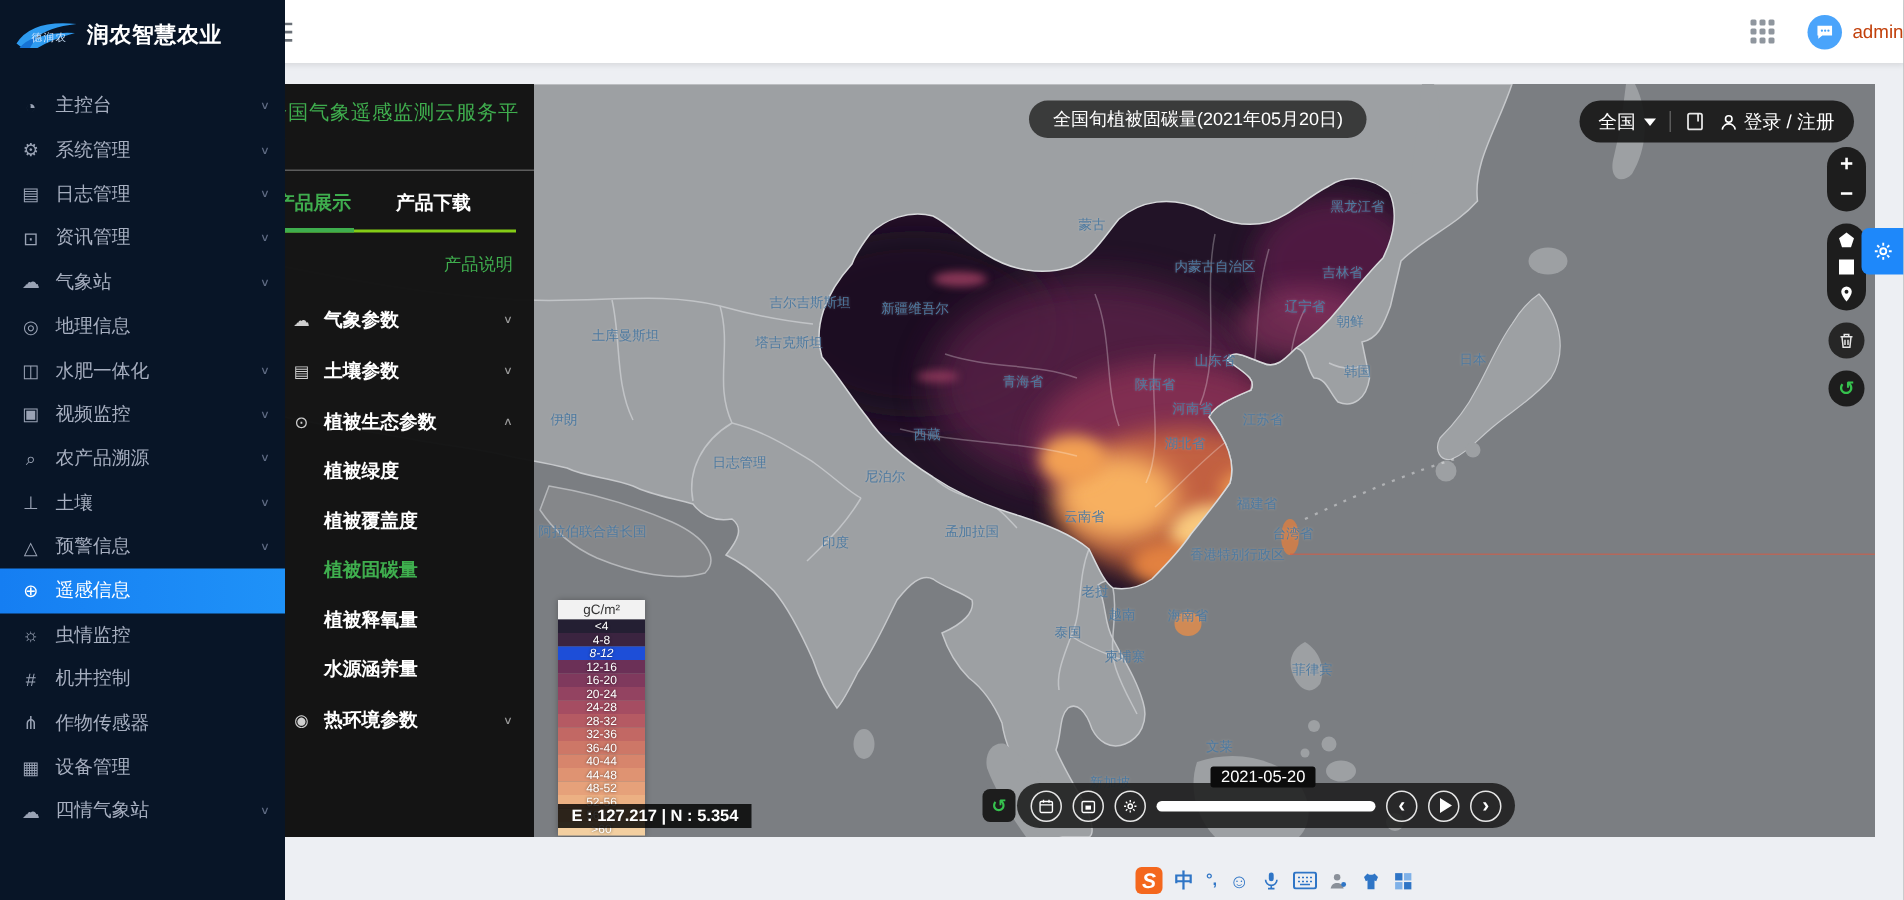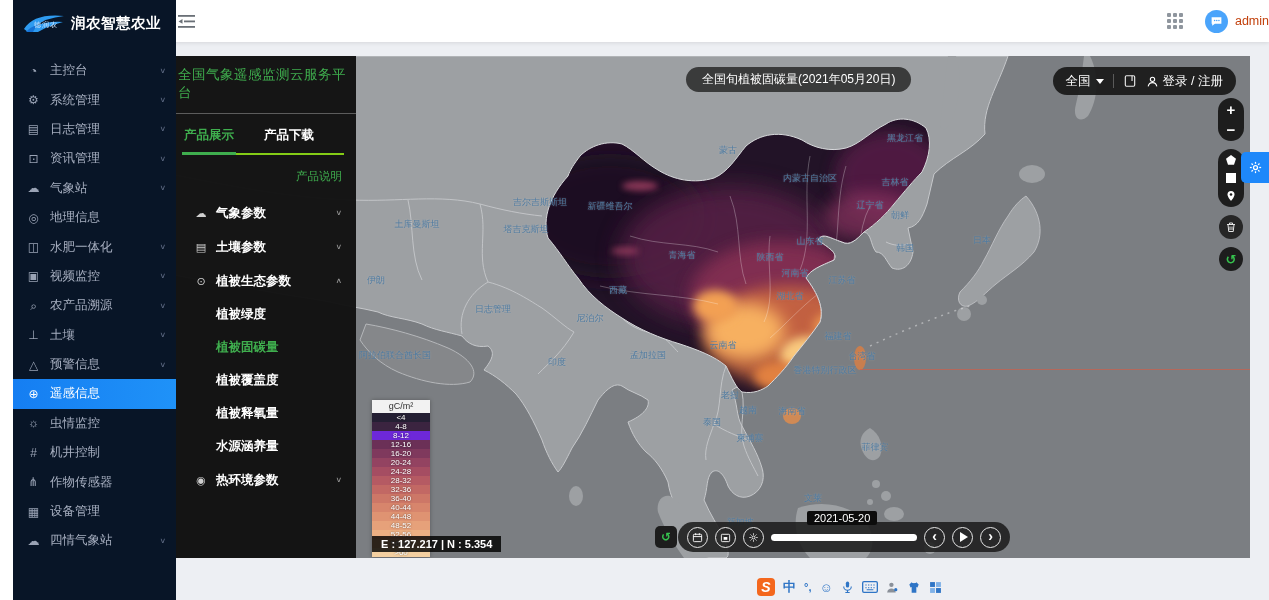--- a/index.html
+++ b/index.html
@@ -1,20 +1,20 @@
 <!DOCTYPE html>
 <html><head>
 <meta charset="utf-8">
 <style>
   html,body{margin:0;padding:0}
   body{width:1269px;height:600px;position:relative;overflow:hidden;background:#fff;
        font-family:"Liberation Sans","DejaVu Sans",sans-serif;-webkit-font-smoothing:antialiased}
   .abs{position:absolute}
   
-  #sidebar{left:13px;top:0;width:163px;height:600px;background:#081527;z-index:50}
+  #sidebar{left:0;top:0;width:190px;height:600px;background:#081527;z-index:50}
   #logo{height:46px;display:flex;align-items:center;padding-left:8px;gap:4px}
   #logo .swoosh{position:relative;width:46px;height:28px;flex:0 0 auto}
   #logo .swoosh span{position:absolute;left:13px;top:11px;font-size:7px;color:#cfe6ff;letter-spacing:1px;white-space:nowrap}
   #logo .brand{color:#fff;font-weight:bold;font-size:14.5px;letter-spacing:.5px;white-space:nowrap}
   #side-menu{padding-top:10px}
   .side-item{height:29.4px;display:flex;align-items:center;padding:0 10px 0 13px;color:#a7afc0;font-size:12.5px;cursor:pointer}
   .side-item .side-icon{width:15px;margin-right:9px;font-size:12px;color:#9aa3b5;text-align:center;flex:0 0 auto}
   .side-item .side-label{flex:1;white-space:nowrap}
   .side-item .side-chev{font-size:9px;color:#5f6b84;transform:scaleY(.8)}
   .side-item.active{background:linear-gradient(90deg,#157ef2,#1f92f8);color:#fff}
@@ -375,22 +375,22 @@
           <span class="tree-icon">▤</span>
           <span class="tree-label">土壤参数</span>
           <span class="tree-chev">∨</span>
         </div>
         <div class="tree-item">
           <span class="tree-icon">⊙</span>
           <span class="tree-label">植被生态参数</span>
           <span class="tree-chev">∧</span>
         </div>
         <div class="tree-sub">植被绿度</div>
+        <div class="tree-sub">植被覆盖度</div>
         <div class="tree-sub sel">植被固碳量</div>
-        <div class="tree-sub">植被覆盖度</div>
         <div class="tree-sub">植被释氧量</div>
         <div class="tree-sub">水源涵养量</div>
         <div class="tree-item">
           <span class="tree-icon">◉</span>
           <span class="tree-label">热环境参数</span>
           <span class="tree-chev">∨</span>
         </div>
       </div>
   </div>
 
@@ -448,21 +448,21 @@
       <span class="hist-glyph">↺</span>
     </div>
   </div>
 
   
   <div id="legend" class="abs">
     <div id="legend-head">gC/m²</div>
     <div id="legend-rows">
         <div class="lg-row" style="background: rgb(36, 31, 51);">&lt;4</div>
         <div class="lg-row" style="background: rgb(59, 36, 64);">4-8</div>
-        <div class="lg-row" style="background: #6d28d9;">8-12</div>
+        <div class="lg-row" style="background: #1d4ed8; font-style: italic;">8-12</div>
         <div class="lg-row" style="background: rgb(107, 48, 87);">12-16</div>
         <div class="lg-row" style="background: rgb(127, 57, 93);">16-20</div>
         <div class="lg-row" style="background: rgb(147, 67, 97);">20-24</div>
         <div class="lg-row" style="background: rgb(165, 77, 98);">24-28</div>
         <div class="lg-row" style="background: rgb(181, 90, 99);">28-32</div>
         <div class="lg-row" style="background: rgb(194, 104, 100);">32-36</div>
         <div class="lg-row" style="background: rgb(205, 119, 103);">36-40</div>
         <div class="lg-row" style="background: rgb(215, 133, 108);">40-44</div>
         <div class="lg-row" style="background: rgb(223, 147, 114);">44-48</div>
         <div class="lg-row" style="background: rgb(230, 161, 122);">48-52</div>

